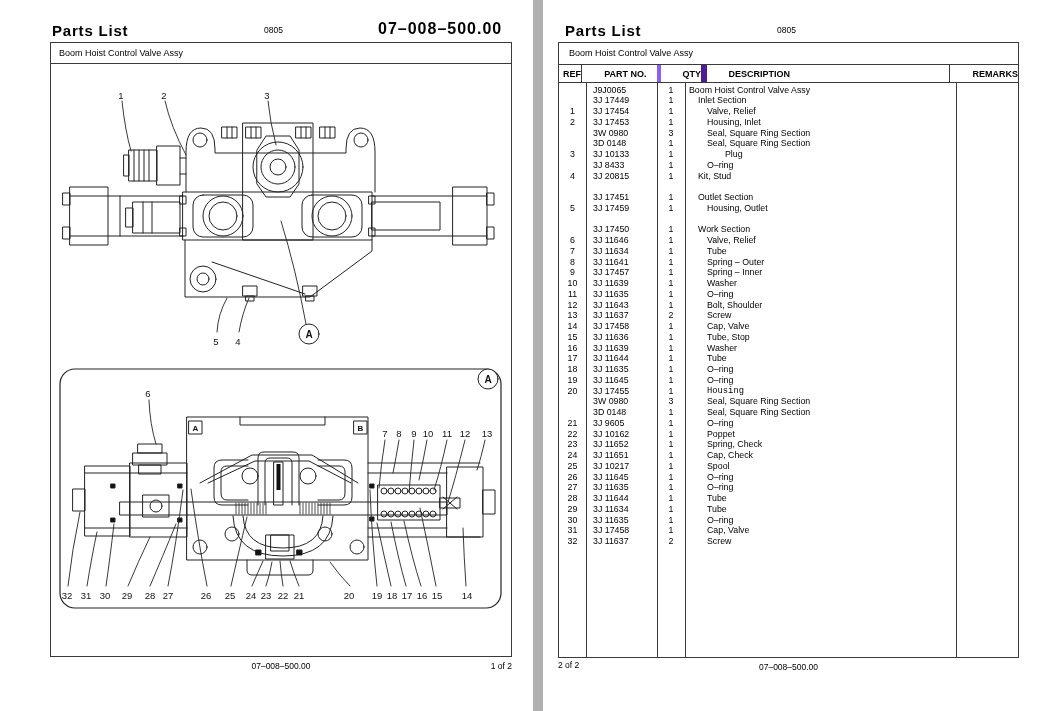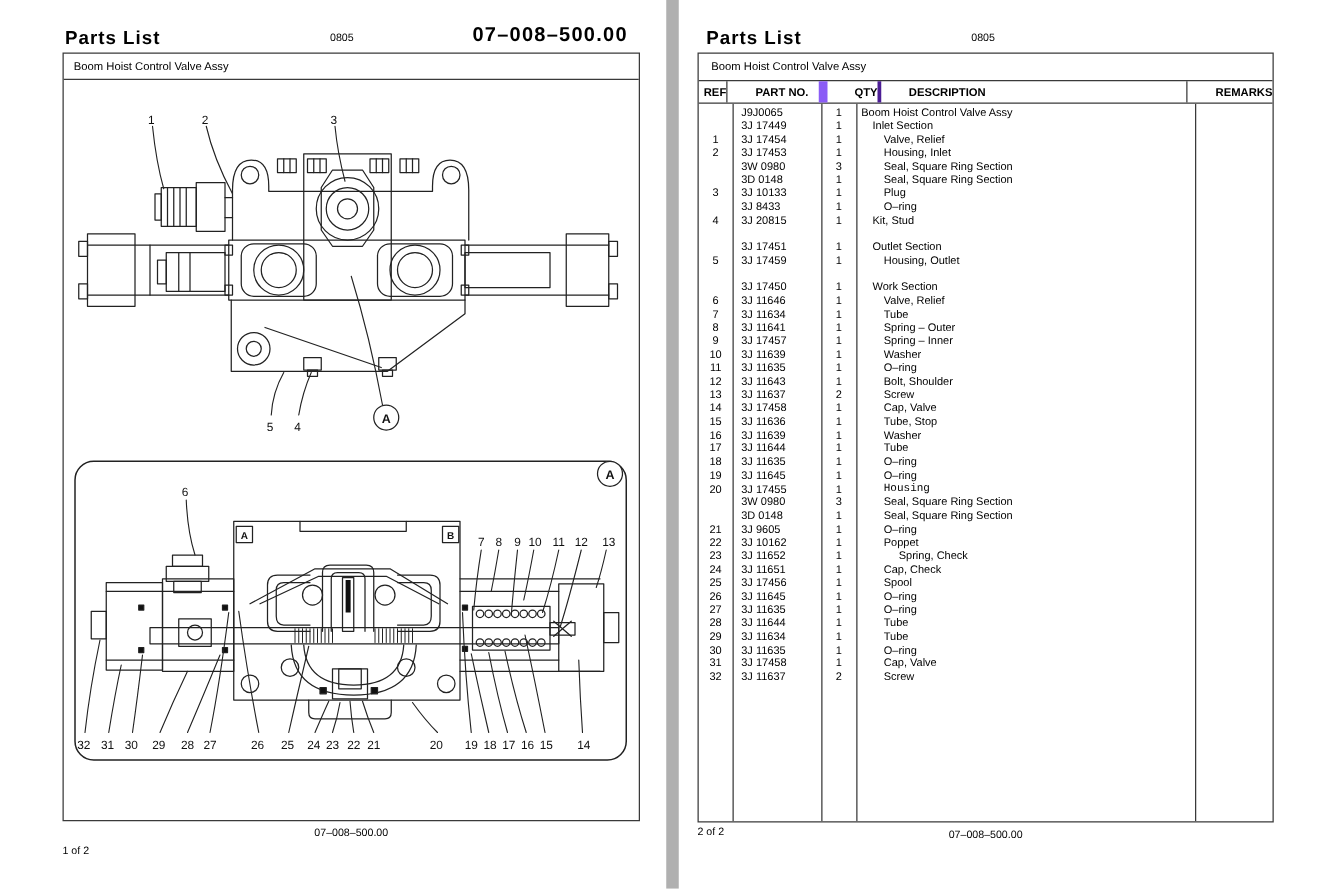--- a/index.html
+++ b/index.html
@@ -35,22 +35,22 @@
   .table-title-row{
     height:21px;line-height:21px;padding-left:10px;font-size:9px;
     border-bottom:1px solid #3a3a3a;flex:0 0 auto;
   }
   .table-header-row{
     height:17px;flex:0 0 auto;display:flex;border-bottom:1.5px solid #3a3a3a;
     font-size:9px;font-weight:bold;align-items:center;gap:18px;
   }
   .table-header-row .hc{height:100%;display:flex;align-items:center;box-sizing:border-box;padding-left:4px;}
   .hc-ref{width:27px;border-right:1px solid #3a3a3a;}
-  .hc-part{width:71px;border-right:7px solid #8b5cf6;}
-  .hc-qty{width:28px;border-right:3px solid #4c1d95;}
+  .hc-part{width:71px;border-right:4px solid #8b5cf6;}
+  .hc-qty{width:28px;border-right:6px solid #4c1d95;}
   .hc-desc{width:271px;border-right:1px solid #3a3a3a;}
   .hc-rem{flex:1;}
   .table-body{position:relative;flex:1 1 auto;overflow:hidden;}
   .vline{position:absolute;top:0;bottom:0;width:1px;background:#3a3a3a;}
   .t-row{display:flex;height:10.75px;line-height:10.75px;font-size:8.8px;white-space:nowrap;}
   .c-ref{width:27px;text-align:center;flex:0 0 auto;}
   .c-part{width:71px;padding-left:7px;box-sizing:border-box;flex:0 0 auto;}
   .c-qty{width:28px;text-align:center;flex:0 0 auto;}
   .c-desc{width:271px;box-sizing:border-box;flex:0 0 auto;overflow:hidden;}
   .c-rem{flex:1;}
@@ -301,21 +301,21 @@
       <text x="392" y="599" text-anchor="middle" stroke="none">18</text>
       <text x="407" y="599" text-anchor="middle" stroke="none">17</text>
       <text x="422" y="599" text-anchor="middle" stroke="none">16</text>
       <text x="437" y="599" text-anchor="middle" stroke="none">15</text>
       <text x="467" y="599" text-anchor="middle" stroke="none">14</text>
     </g>
   </svg>
 </div>
 
 <div class="footer-text" style="left:50px;top:661px;width:462px;text-align:center;">07–008–500.00</div>
-<div class="footer-text" style="left:50px;top:675px;width:462px;">1 of 2</div>
+<div class="footer-text" style="left:50px;top:661px;width:462px;text-align:right;">1 of 2</div>
 
 <div class="page-divider"></div>
 
 <div class="pl-title" style="left:565px;top:22px;">Parts List</div>
 <div class="doc-code" style="left:777px;top:25px;">0805</div>
 
 <div class="table-box">
   <div class="table-title-row">Boom Hoist Control Valve Assy</div>
   <div class="table-header-row">
     <div class="hc hc-ref">REF</div>
@@ -369,21 +369,21 @@
           <span class="c-ref"></span>
           <span class="c-part">3D 0148</span>
           <span class="c-qty">1</span>
           <span class="c-desc" style="padding-left: 22px;">Seal, Square Ring Section</span>
           <span class="c-rem"></span>
         </div>
         <div class="t-row">
           <span class="c-ref">3</span>
           <span class="c-part">3J 10133</span>
           <span class="c-qty">1</span>
-          <span class="c-desc" style="padding-left: 22px;">Plug</span>
+          <span class="c-desc" style="padding-left: 40px;">Plug</span>
           <span class="c-rem"></span>
         </div>
         <div class="t-row">
           <span class="c-ref"></span>
           <span class="c-part">3J 8433</span>
           <span class="c-qty">1</span>
           <span class="c-desc" style="padding-left: 22px;">O–ring</span>
           <span class="c-rem"></span>
         </div>
         <div class="t-row">
@@ -558,33 +558,33 @@
           <span class="c-ref">22</span>
           <span class="c-part">3J 10162</span>
           <span class="c-qty">1</span>
           <span class="c-desc" style="padding-left: 22px;">Poppet</span>
           <span class="c-rem"></span>
         </div>
         <div class="t-row">
           <span class="c-ref">23</span>
           <span class="c-part">3J 11652</span>
           <span class="c-qty">1</span>
-          <span class="c-desc" style="padding-left: 34px;">Spring, Check</span>
+          <span class="c-desc" style="padding-left: 22px;">Spring, Check</span>
           <span class="c-rem"></span>
         </div>
         <div class="t-row">
           <span class="c-ref">24</span>
           <span class="c-part">3J 11651</span>
           <span class="c-qty">1</span>
           <span class="c-desc" style="padding-left: 22px;">Cap, Check</span>
           <span class="c-rem"></span>
         </div>
         <div class="t-row">
           <span class="c-ref">25</span>
-          <span class="c-part">3J 17456</span>
+          <span class="c-part">3J 10217</span>
           <span class="c-qty">1</span>
           <span class="c-desc" style="padding-left: 22px;">Spool</span>
           <span class="c-rem"></span>
         </div>
         <div class="t-row">
           <span class="c-ref">26</span>
           <span class="c-part">3J 11645</span>
           <span class="c-qty">1</span>
           <span class="c-desc" style="padding-left: 22px;">O–ring</span>
           <span class="c-rem"></span>

